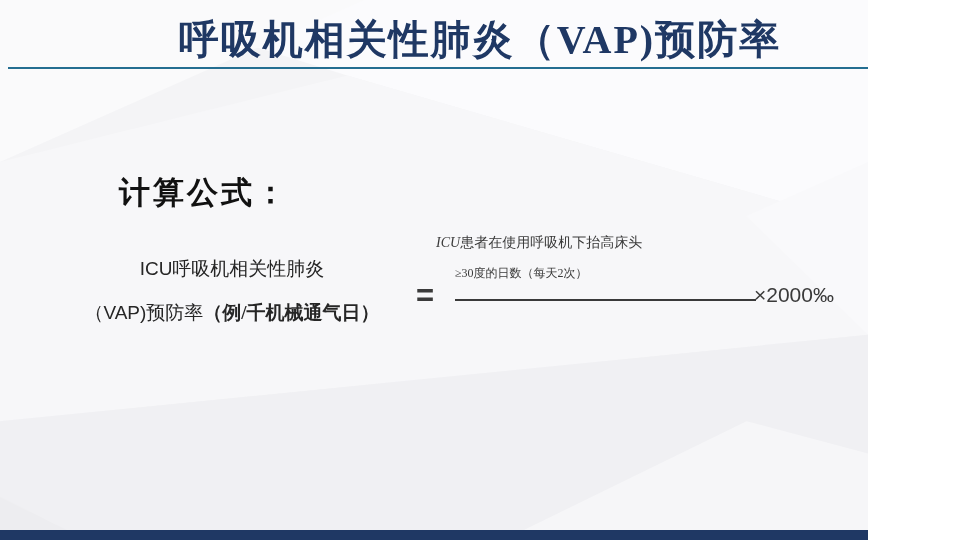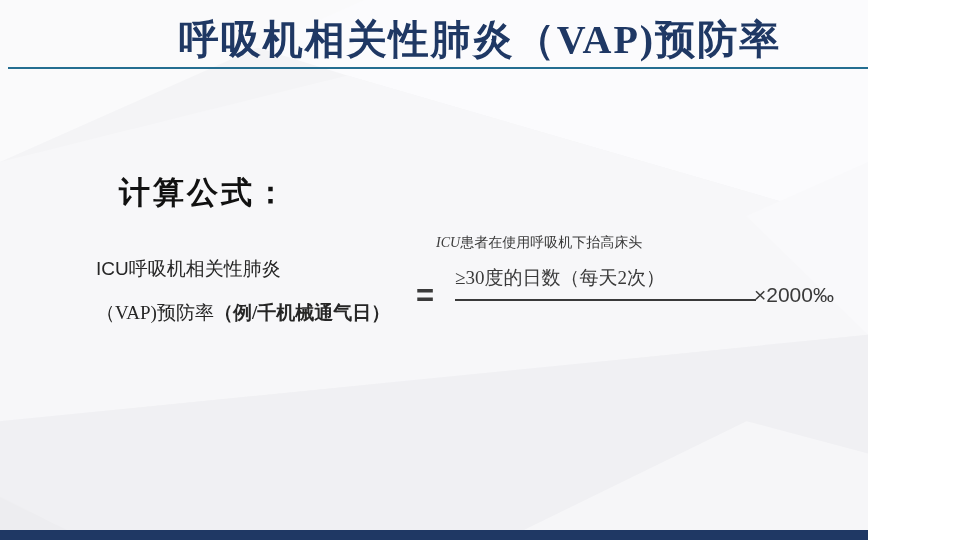--- a/index.html
+++ b/index.html
@@ -35,51 +35,51 @@
   }
   .section-heading{
     position:absolute;left:119px;top:172px;
     font-family:"Liberation Serif","DejaVu Serif",serif;
     font-weight:bold;font-size:31px;letter-spacing:3px;
     color:#111;white-space:nowrap;
   }
 
   
   .lhs{
-    position:absolute;left:96px;top:258px;width:320px;
-    color:#262626;
+    position:absolute;left:72px;top:258px;width:320px;
+    text-align:center;color:#262626;
   }
   .lhs-line1{
     font-family:"Liberation Sans","DejaVu Sans",sans-serif;
     font-size:19px;line-height:22px;white-space:nowrap;
   }
   .lhs-line2{
     margin-top:21px;font-size:19px;line-height:23px;white-space:nowrap;
   }
-  .lhs-line2 .prefix{font-family:Liberation Serif, serif;}
+  .lhs-line2 .prefix{font-family:Liberation Sans, sans-serif;}
   .lhs-line2 .unit{
     font-family:"Liberation Serif","DejaVu Serif",serif;
     font-weight:bold;
   }
 
   
   .equals{
     position:absolute;left:416px;top:278px;
     font-family:"Liberation Sans","DejaVu Sans",sans-serif;
     font-weight:bold;font-size:31px;color:#3A3A3A;
   }
   .frac-num1{
     position:absolute;left:436px;top:234px;
     font-family:"Liberation Serif","DejaVu Serif",serif;
     font-size:14px;color:#3A3A3A;white-space:nowrap;
   }
   .frac-num2{
     position:absolute;left:455px;top:265px;
     font-family:"Liberation Serif","DejaVu Serif",serif;
-    font-size:19px;color:#3A3A3A;white-space:nowrap;
+    font-size:12px;color:#3A3A3A;white-space:nowrap;
   }
   .frac-line{
     position:absolute;left:455px;top:299px;width:301px;height:2px;
     background:#3A3A3A;
   }
   .frac-den{
     position:absolute;left:455px;top:303px;
     font-family:"Liberation Serif","DejaVu Serif",serif;
     font-size:20px;color:#3A3A3A;white-space:nowrap;
   }

